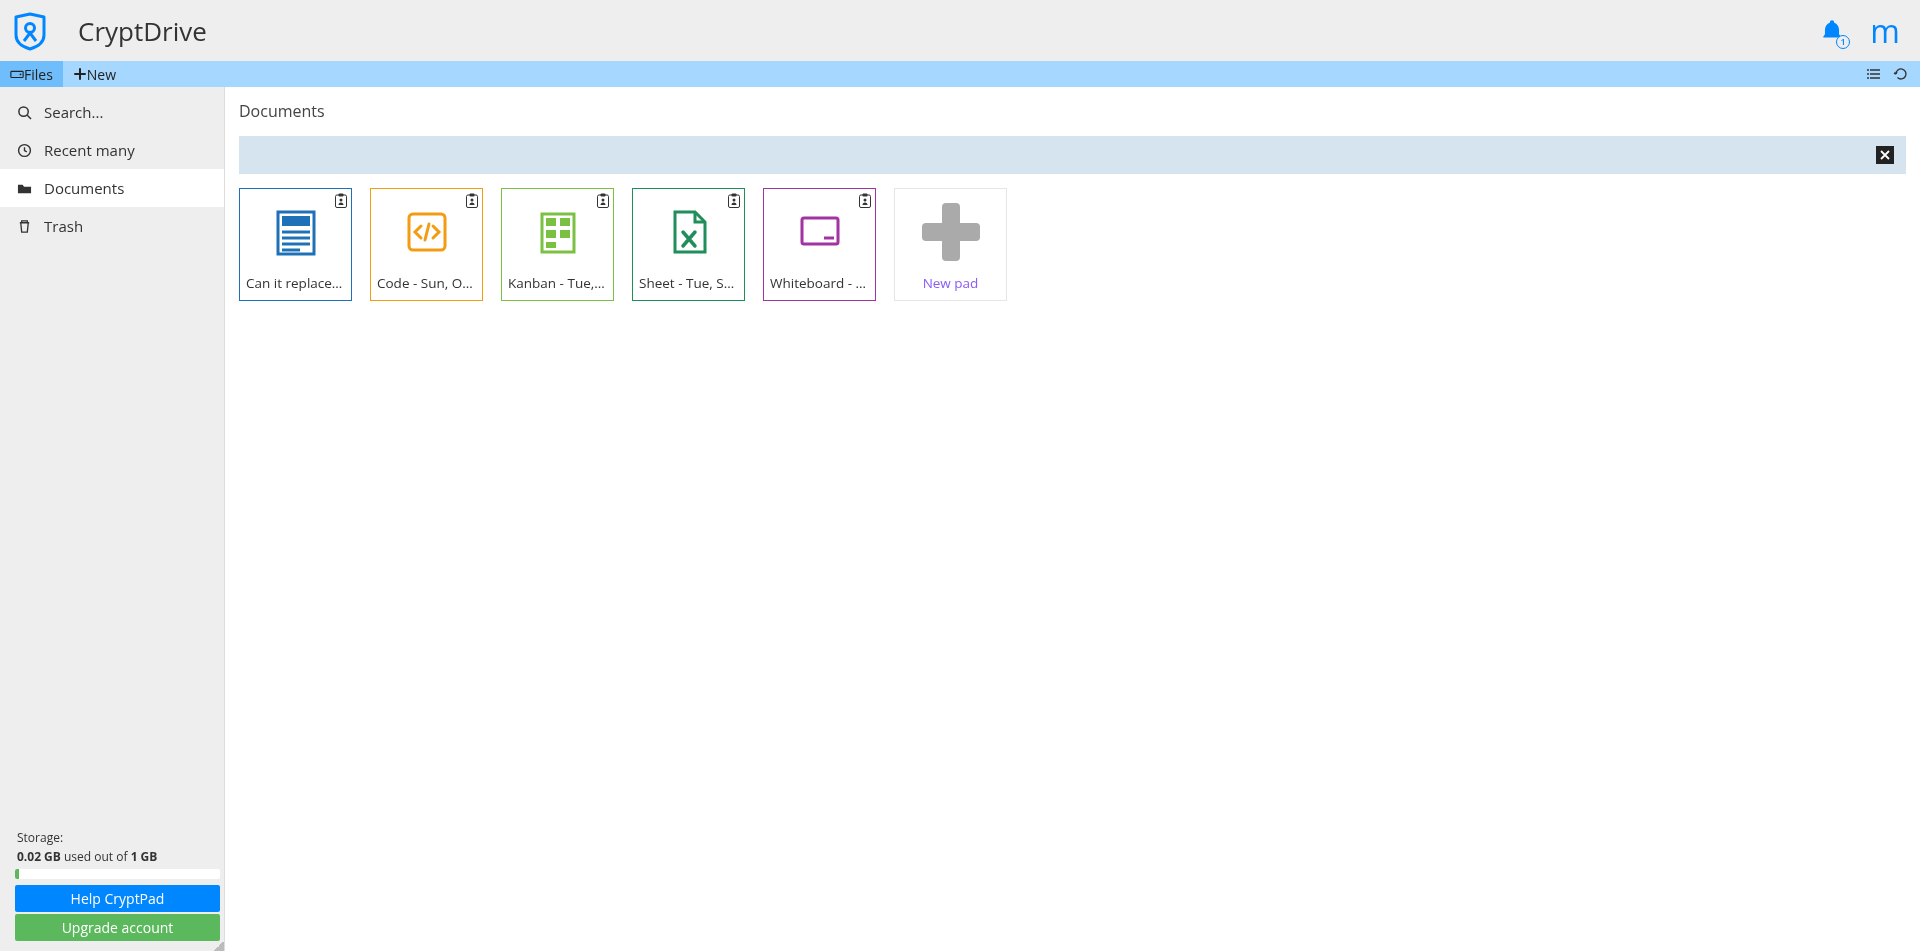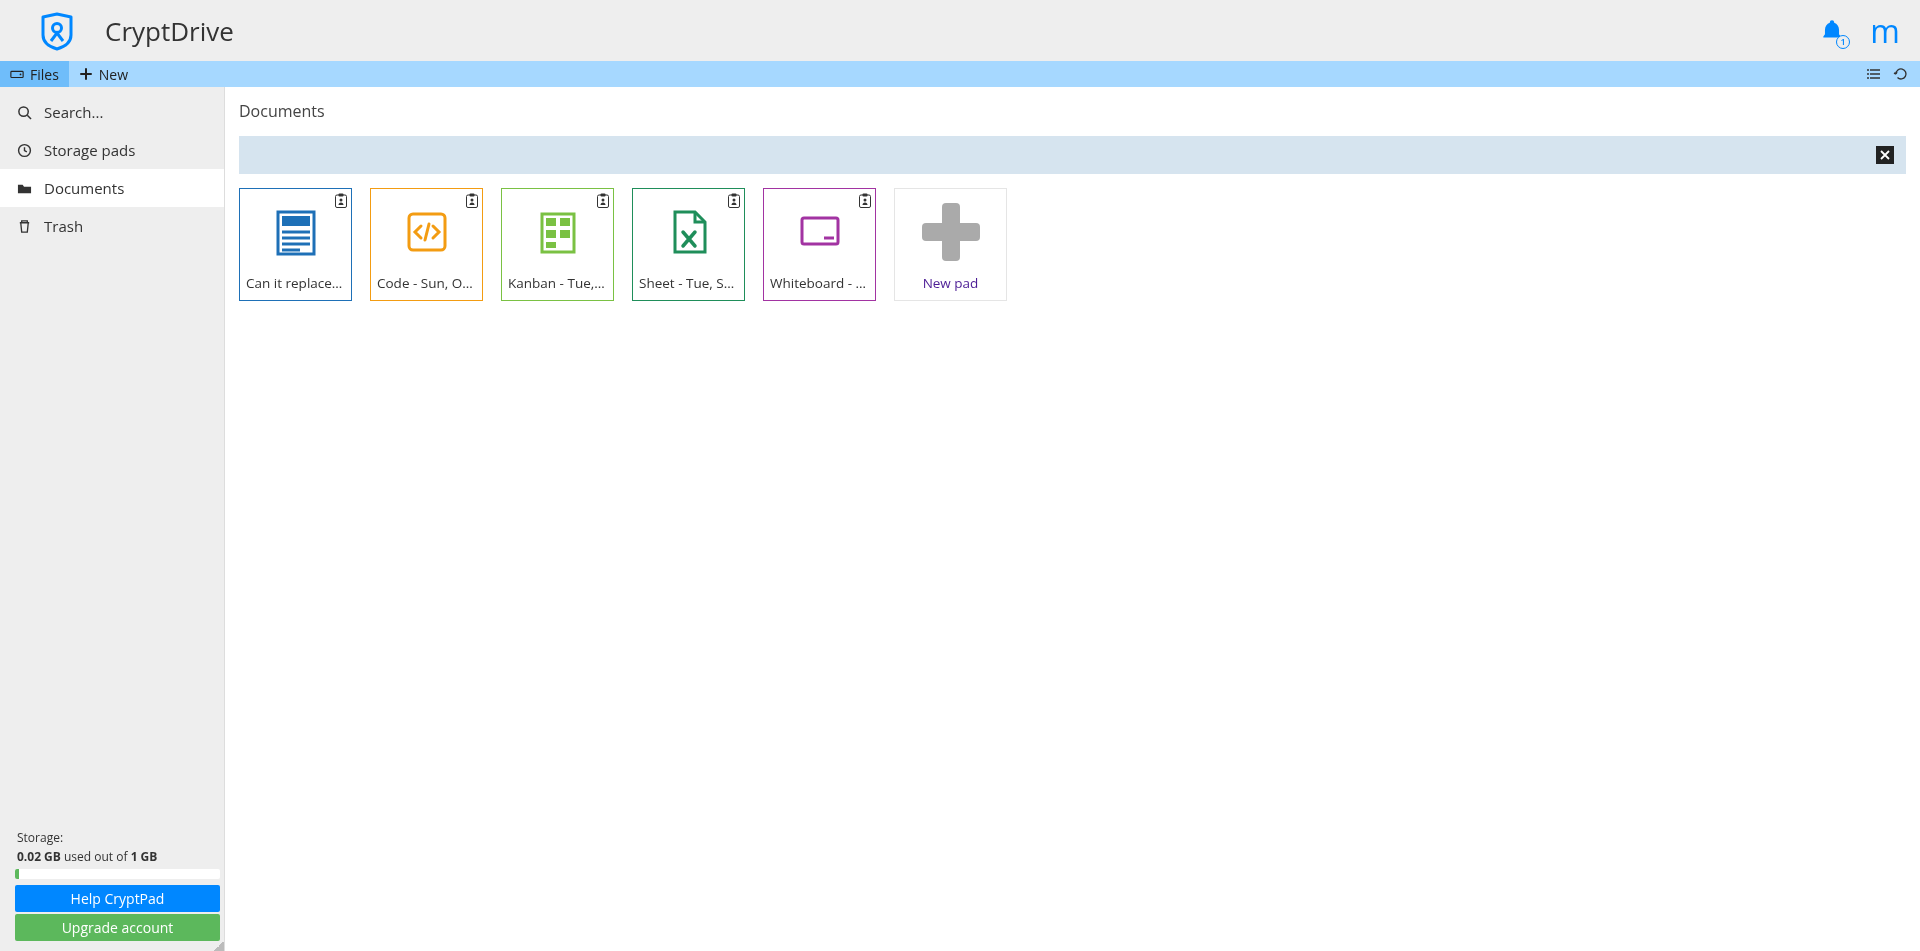--- a/index.html
+++ b/index.html
@@ -1,32 +1,32 @@
 <!DOCTYPE html>
 <html><head>
 <meta charset="utf-8">
 <style>
   * { box-sizing: border-box; }
   html, body { margin:0; padding:0; height:100%; font-family:"Open Sans","Helvetica Neue",Arial,sans-serif; font-size:14px; color:#333; background:#eee; }
   body { display:flex; flex-direction:column; height:100vh; overflow:hidden; }
 
   
-  .topbar { height:61px; background:#eee; display:flex; align-items:center; padding:0 18px 0 10px;margin-left:27px; }
+  .topbar { height:61px; background:#eee; display:flex; align-items:center; padding:0 18px 0 10px; }
   .logo-wrap { display:flex; align-items:center; gap:16px; }
   .logo-svg { width:40px; height:40px; }
   .app-title { font-size:26px; color:#333; font-weight:400; margin-left:12px; }
   .topbar-spacer { flex:1; }
   .bell-wrap { position:relative; width:32px; height:32px; display:flex; align-items:center; justify-content:center; margin-right:20px; cursor:pointer; }
   .bell-svg { width:26px; height:26px; fill:#0087ff; }
   .bell-badge { position:absolute; right:-2px; bottom:-2px; width:14px; height:14px; border:1.5px solid #0087ff; border-radius:50%; background:#eee; font-size:9px; line-height:11px; text-align:center; color:#0087ff; font-weight:600; }
   .avatar { width:34px; height:34px; display:flex; align-items:center; justify-content:center; font-size:32px; color:#0087ff; font-weight:400; cursor:pointer; }
 
   
   .toolbar { height:26px; background:#a6d8ff; display:flex; align-items:stretch; font-size:14px; }
-  .toolbar .tb-item { display:flex; align-items:center; padding:0 10px; gap:6px; cursor:pointer; color:#222; }
+  .toolbar .tb-item { display:flex; align-items:center; padding:0 10px; cursor:pointer; color:#222; }
   .toolbar .tb-item .ico { width:14px; height:14px; display:inline-flex; align-items:center; justify-content:center; }
   .toolbar .tb-item.active { background:#6fbdfa; }
   .toolbar-spacer { flex:1; }
   .tb-right { display:flex; align-items:center; gap:8px; padding:0 10px; }
   .tb-right .ico-btn { width:18px; height:18px; display:flex; align-items:center; justify-content:center; cursor:pointer; color:#333; }
 
   
   .body-row { flex:1; display:flex; min-height:0; }
   .sidebar { width:225px; background:#eee; display:flex; flex-direction:column; border-right:1px solid #ddd; position:relative; }
   .side-list { padding-top:6px; flex:1; overflow:auto; }
@@ -55,21 +55,21 @@
   .hint-close { margin-left:auto; width:18px; height:18px; background:#222; color:#fff; display:flex; align-items:center; justify-content:center; font-size:12px; cursor:pointer; line-height:1; }
 
   .grid { display:flex; flex-wrap:wrap; gap:18px; padding:0 14px 20px 14px; }
   .tile { width:113px; height:113px; border:1px solid; position:relative; display:flex; flex-direction:column; align-items:center; justify-content:flex-start; cursor:pointer; background:#fff; }
   .tile .badge { position:absolute; top:4px; right:4px; width:12px; height:15px; }
   .tile .icon-area { flex:1; display:flex; align-items:center; justify-content:center; padding-top:6px; }
   .tile .icon-area svg { width:52px; height:52px; }
   .tile .name { width:100%; font-size:13.5px; color:#333; padding:6px 6px 8px 6px; white-space:nowrap; overflow:hidden; text-overflow:ellipsis; text-align:center; }
 
   .tile.newpad { border:1px solid #e5e5e5; color:#999; }
-  .tile.newpad .name { color:#4c1d95; }
+  .tile.newpad .name { color:#8b5cf6; }
   .plus-shape { width:58px; height:58px; position:relative; }
   .plus-shape::before, .plus-shape::after { content:""; position:absolute; background:#aaa; border-radius:4px; }
   .plus-shape::before { left:50%; top:0; width:18px; height:58px; transform:translateX(-50%);}
   .plus-shape::after { top:50%; left:0; height:18px; width:58px; transform:translateY(-50%);}
 
   svg { display:block; }
 </style>
 </head>
 <body>
 
@@ -145,21 +145,21 @@
         <span class="lbl">Search...</span>
       </div>
 
       <div class="side-item">
         <span class="ico">
           <svg width="15" height="15" viewBox="0 0 16 16">
               <circle cx="8" cy="8" r="6.3" fill="none" stroke="#333" stroke-width="1.5"></circle>
               <path d="M8 4.5V8l2.5 1.5" fill="none" stroke="#333" stroke-width="1.5"></path>
             </svg>
         </span>
-        <span class="lbl">Storage pads</span>
+        <span class="lbl">Recent many</span>
       </div>
 
       <div class="side-item active">
         <span class="ico">
           <svg width="15" height="15" viewBox="0 0 16 16">
               <path d="M1 4h5l1.5 2H15v7H1z" fill="#333"></path>
             </svg>
         </span>
         <span class="lbl">Documents</span>
       </div>

